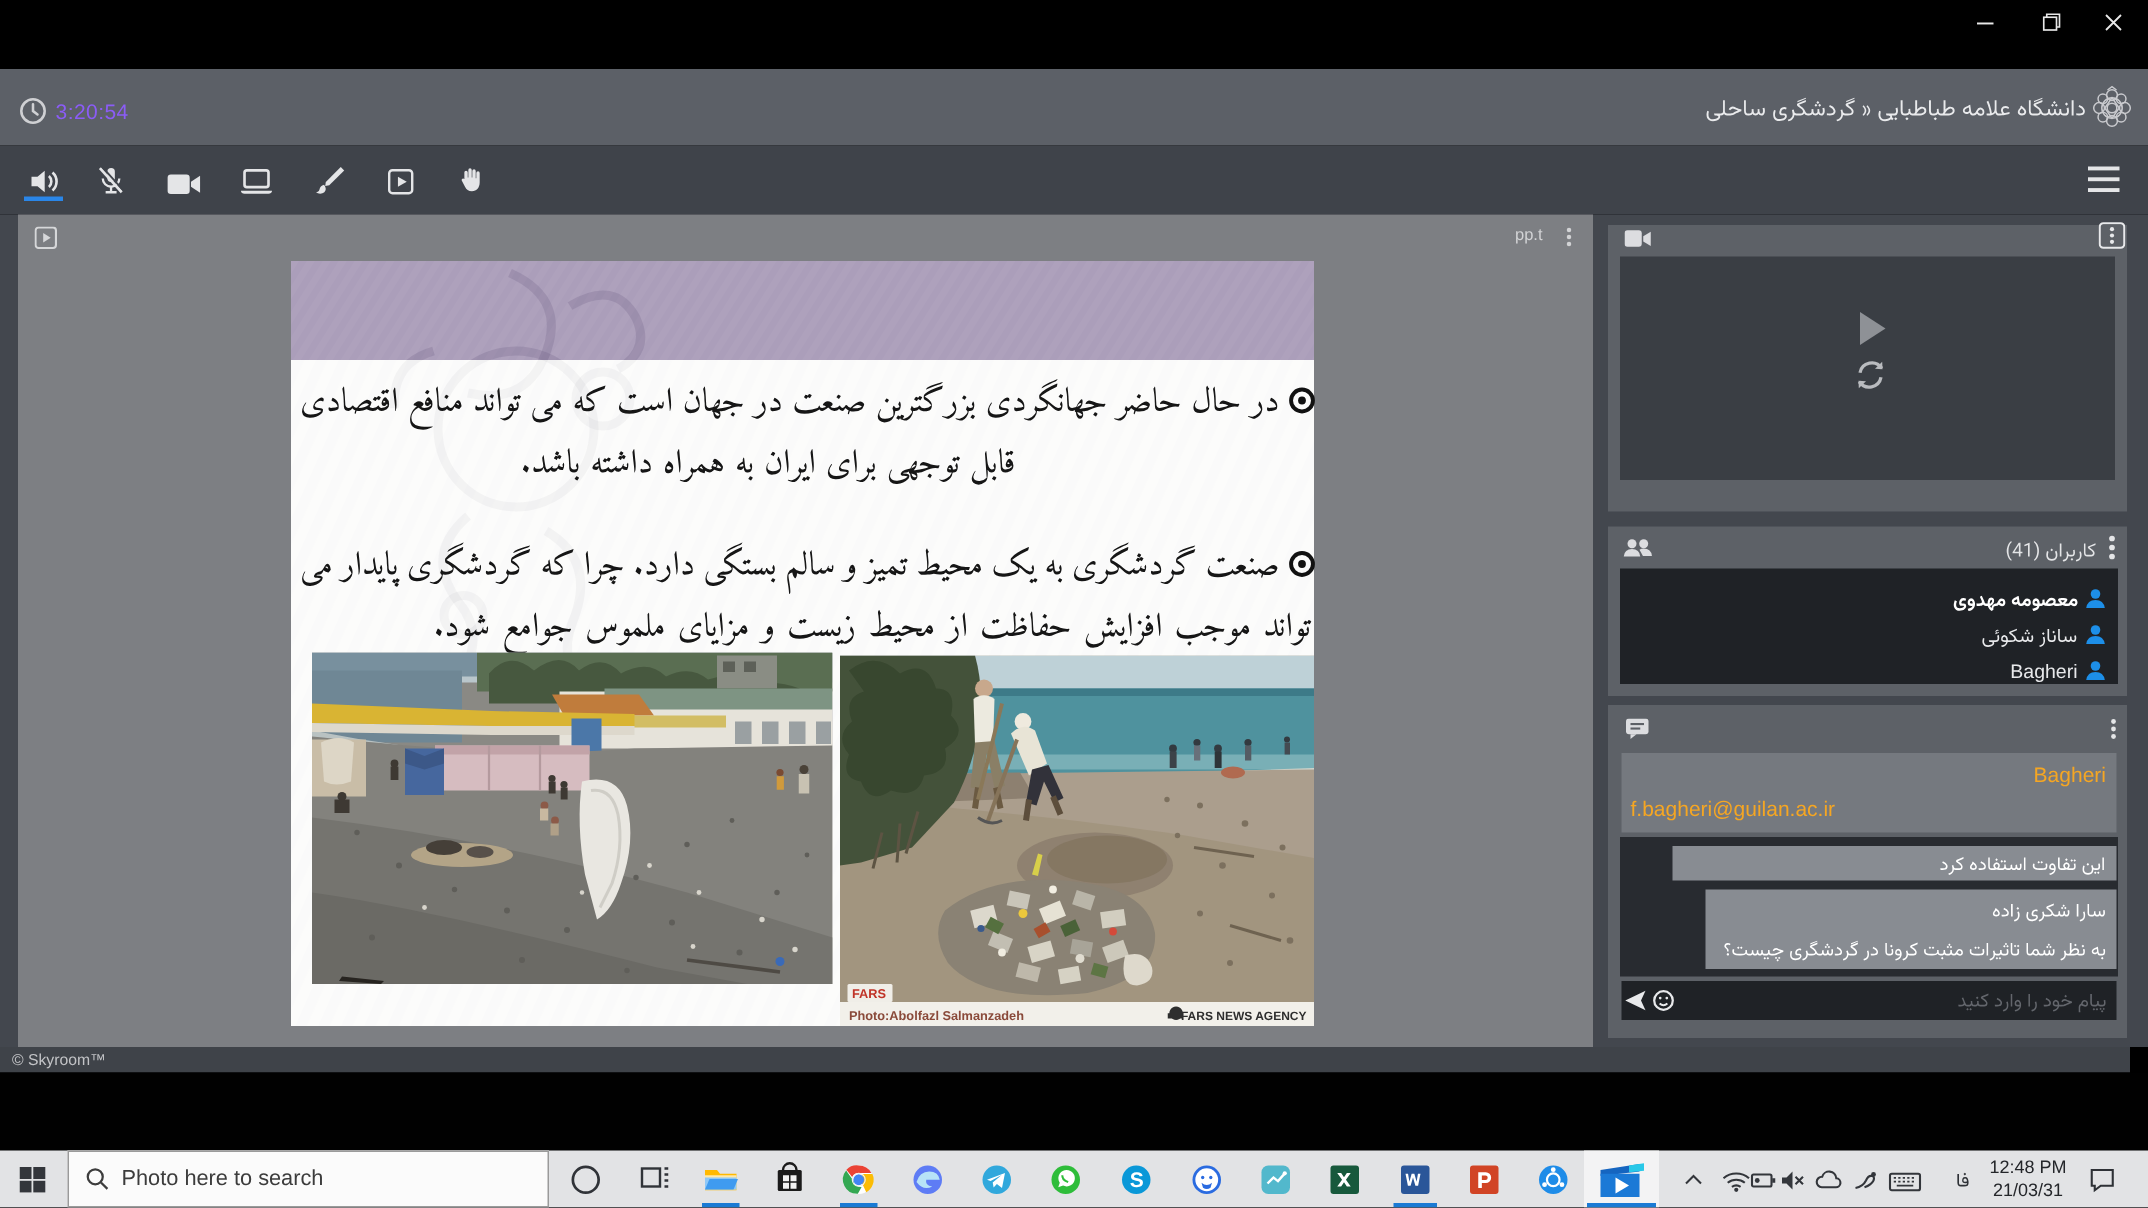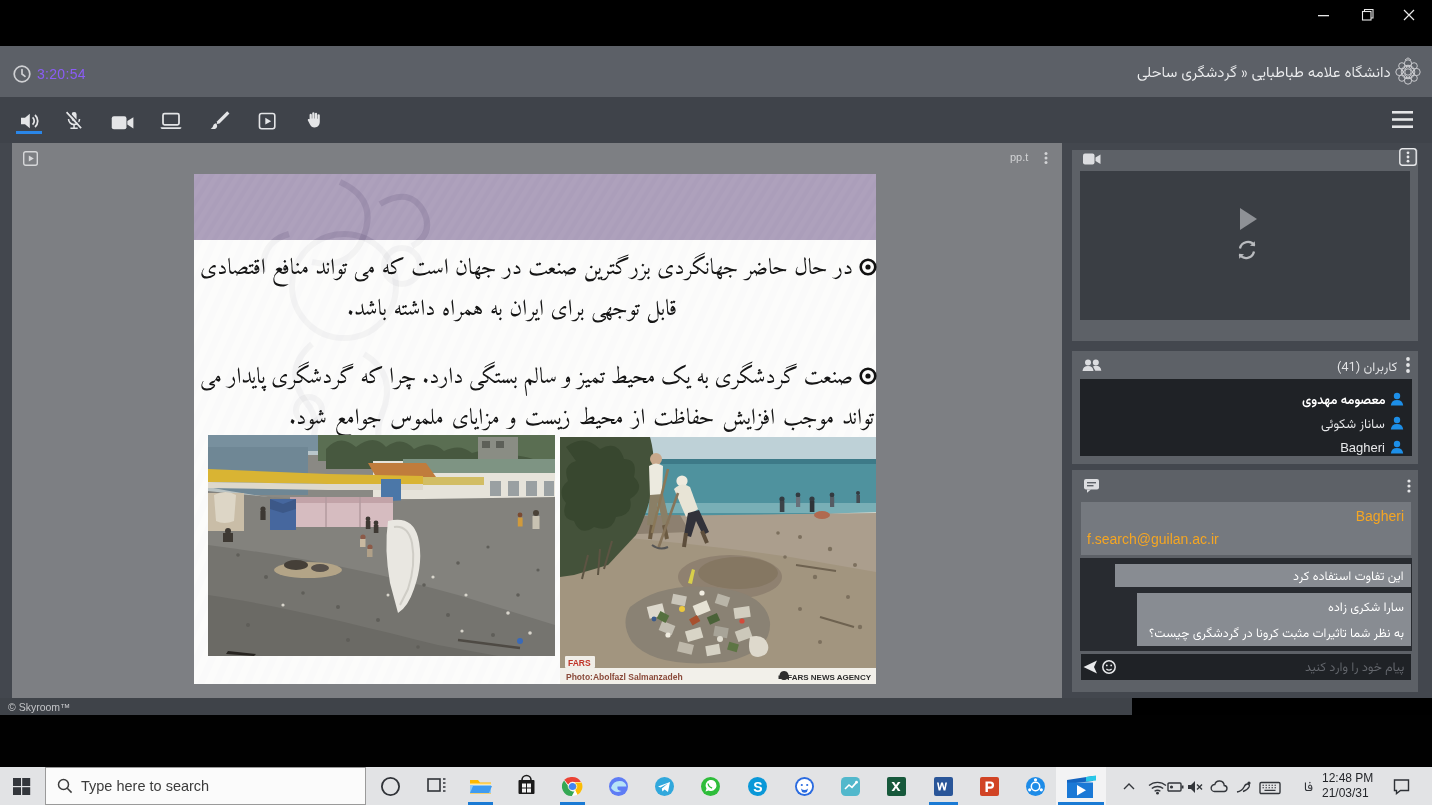--- a/index.html
+++ b/index.html
@@ -379,21 +379,21 @@
 <rect x="3" y="3" width="9" height="1.4" fill="#5d6167"></rect>
       <rect x="3" y="6" width="6.5" height="1.4" fill="#5d6167"></rect>
 </svg>
     <svg class="abs" style="left:1404px;top:478px" width="10" height="16" fill="#e4e5e7">
 <circle cx="5" cy="3" r="1.6"></circle>
       <circle cx="5" cy="8" r="1.6"></circle>
       <circle cx="5" cy="13" r="1.6"></circle>
 </svg>
     <div class="abs" style="left:1081px;top:502px;width:330px;height:53px;background:#75797f"></div>
     <div class="abs" style="left:1200px;top:508px;width:204px;height:17px;font-size:14px;color:#f5a623;text-align:right">Bagheri</div>
-    <div class="abs" style="left:1087px;top:531px;font-size:14px;color:#f5a623">f.search@guilan.ac.ir</div>
+    <div class="abs" style="left:1087px;top:531px;font-size:14px;color:#f5a623">f.bagheri@guilan.ac.ir</div>
     <div class="abs" style="left:1080px;top:558px;width:332px;height:93px;background:#282b30"></div>
     <div class="abs" style="left:1115px;top:564px;width:296px;height:23px;background:#888c92"></div>
     <svg style="position:absolute;left:1293.4px;top:564px" width="114" height="26">
       <path transform="translate(0,16.0)" d="M2.0 -1.1Q1.7 -1.1 1.3 -1.1Q1.0 -1.2 0.6 -1.3V-0.2Q0.9 -0.1 1.3 -0.0Q1.7 -0.0 2.1 -0.0Q3.2 -0.0 4.0 -0.3Q4.7 -0.5 5.0 -1.0Q5.4 -1.6 5.4 -2.3Q5.4 -2.8 5.2 -3.3Q5.0 -3.7 4.6 -4.2Q4.2 -4.6 3.7 -5.0Q3.1 -5.5 2.3 -5.9L1.8 -4.9Q2.7 -4.4 3.3 -4.0Q3.8 -3.5 4.1 -3.1Q4.3 -2.7 4.3 -2.3Q4.3 -1.9 4.1 -1.6Q3.8 -1.4 3.3 -1.2Q2.8 -1.1 2.0 -1.1Z M10.8 0.0H10.9V-1.1H10.7Q10.3 -1.1 10.0 -1.3Q9.7 -1.5 9.5 -2.1L9.2 -3.3L8.2 -3.0Q8.4 -2.4 8.5 -1.8Q8.6 -1.3 8.6 -0.7Q8.6 0.0 8.4 0.6Q8.1 1.2 7.5 1.7Q6.9 2.1 5.9 2.3L6.3 3.3Q7.4 3.1 8.1 2.5Q8.8 1.9 9.2 1.2Q9.5 0.4 9.6 -0.4Q9.8 -0.2 10.1 -0.1Q10.3 0.0 10.8 0.0Z M12.2 -5.9 16.0 -7.5V-8.6L11.6 -6.8Q11.3 -6.7 11.2 -6.4Q11.0 -6.2 11.0 -6.0Q11.0 -5.7 11.1 -5.5Q11.2 -5.3 11.4 -5.2Q11.8 -4.9 12.2 -4.6Q12.6 -4.3 13.0 -4.0Q13.4 -3.7 13.7 -3.4Q14.0 -3.1 14.2 -2.8Q14.4 -2.5 14.4 -2.2Q14.4 -1.7 14.2 -1.5Q13.9 -1.3 13.4 -1.2Q13.0 -1.1 12.2 -1.1H10.7V0.0H12.2Q13.3 0.0 14.0 -0.2Q14.8 -0.4 15.1 -0.9Q15.4 -1.4 15.4 -2.1Q15.4 -2.6 15.2 -3.0Q15.0 -3.5 14.7 -3.9Q14.3 -4.3 13.9 -4.6Q13.5 -5.0 13.0 -5.3Q12.6 -5.6 12.2 -5.9Z M23.9 -2.1Q23.9 -1.6 23.6 -1.4Q23.3 -1.1 22.6 -1.1Q22.0 -1.1 21.7 -1.4Q21.4 -1.6 21.4 -2.0Q21.4 -2.3 21.5 -2.6Q21.6 -2.9 21.9 -3.2Q22.2 -3.5 22.6 -3.8Q22.9 -3.6 23.2 -3.3Q23.5 -3.0 23.7 -2.7Q23.9 -2.4 23.9 -2.1ZM21.8 -4.5Q21.1 -3.8 20.7 -3.2Q20.3 -2.6 20.3 -1.9Q20.3 -1.1 20.9 -0.5Q21.6 -0.0 22.6 -0.0Q23.3 -0.0 23.8 -0.3Q24.4 -0.5 24.6 -1.0Q24.9 -1.4 24.9 -2.1Q24.9 -2.5 24.7 -2.9Q24.5 -3.3 24.2 -3.8Q23.8 -4.2 23.3 -4.6Q22.8 -5.1 22.2 -5.6L21.6 -4.7Z M27.5 -1.1Q27.2 -1.1 26.9 -1.1Q26.5 -1.2 26.1 -1.3V-0.2Q26.5 -0.1 26.8 -0.0Q27.2 -0.0 27.6 -0.0Q28.8 -0.0 29.5 -0.3Q30.2 -0.5 30.6 -1.0Q30.9 -1.6 30.9 -2.3Q30.9 -2.8 30.7 -3.3Q30.5 -3.7 30.2 -4.2Q29.8 -4.6 29.2 -5.0Q28.6 -5.5 27.8 -5.9L27.3 -4.9Q28.2 -4.4 28.8 -4.0Q29.4 -3.5 29.6 -3.1Q29.9 -2.7 29.9 -2.3Q29.9 -1.9 29.6 -1.6Q29.4 -1.4 28.8 -1.2Q28.3 -1.1 27.5 -1.1Z M32.5 -8.4V-2.6Q32.5 -1.2 33.0 -0.6Q33.6 0.0 34.8 0.0H34.9V-1.1H34.8Q34.1 -1.1 33.8 -1.4Q33.5 -1.7 33.5 -2.6V-8.4Z M38.0 -7.8 37.2 -6.9 38.0 -6.0 38.9 -6.9ZM38.1 -4.0Q38.3 -4.0 38.6 -3.8Q38.8 -3.7 39.0 -3.4Q39.2 -3.1 39.2 -2.9Q39.2 -2.6 39.1 -2.3Q38.9 -2.0 38.7 -1.7Q38.4 -1.5 38.1 -1.4Q37.8 -1.5 37.6 -1.8Q37.3 -2.0 37.2 -2.3Q37.0 -2.6 37.0 -2.9Q37.0 -3.1 37.2 -3.4Q37.3 -3.7 37.6 -3.8Q37.8 -4.0 38.1 -4.0ZM40.2 -2.9Q40.2 -3.3 40.1 -3.6Q39.9 -4.0 39.6 -4.4Q39.3 -4.7 38.9 -4.9Q38.5 -5.1 38.1 -5.1Q37.7 -5.1 37.3 -4.9Q36.9 -4.7 36.6 -4.4Q36.3 -4.0 36.1 -3.6Q35.9 -3.3 35.9 -2.9Q35.9 -2.6 36.0 -2.3Q36.1 -2.0 36.3 -1.7Q36.5 -1.4 36.7 -1.1Q36.5 -1.1 36.3 -1.1Q36.0 -1.1 35.9 -1.1Q35.7 -1.1 35.5 -1.1H34.7V0.0H35.5Q35.8 0.0 36.2 -0.0Q36.6 -0.1 37.1 -0.2Q37.6 -0.3 38.1 -0.4Q38.5 -0.3 39.0 -0.2Q39.5 -0.1 39.9 -0.0Q40.3 0.0 40.6 0.0H41.1V-1.1H40.5Q40.4 -1.1 40.2 -1.1Q40.1 -1.1 39.9 -1.1Q39.7 -1.1 39.4 -1.1Q39.7 -1.4 39.9 -1.7Q40.1 -2.0 40.1 -2.3Q40.2 -2.6 40.2 -2.9Z M40.9 -1.1V0.0H41.3V-1.1ZM43.6 -6.6 42.7 -5.8 43.6 -4.9 44.4 -5.8ZM41.5 -6.6 40.7 -5.8 41.5 -4.9 42.4 -5.8ZM43.1 -3.6Q43.2 -3.3 43.2 -3.1Q43.2 -2.8 43.2 -2.5Q43.2 -1.8 42.8 -1.5Q42.5 -1.1 41.7 -1.1H41.2V0.0H41.7Q42.3 0.0 42.9 -0.2Q43.4 -0.5 43.7 -0.9Q43.9 -0.6 44.1 -0.4Q44.4 -0.2 44.7 -0.1Q45.0 0.0 45.5 0.0H45.6V-1.1H45.5Q45.1 -1.1 44.8 -1.2Q44.6 -1.4 44.4 -1.6Q44.3 -1.9 44.2 -2.3L44.1 -3.7Z M49.6 0.0Q50.1 0.0 50.5 -0.2Q50.9 -0.4 51.3 -0.9Q51.5 -0.5 51.9 -0.2Q52.2 0.0 52.8 0.0Q53.5 -0.0 54.0 -0.4Q54.4 -0.7 54.6 -1.3Q54.7 -1.9 54.7 -2.5Q54.7 -3.0 54.7 -3.5Q54.6 -3.9 54.5 -4.3L53.5 -4.0Q53.5 -3.9 53.6 -3.6Q53.6 -3.3 53.7 -3.0Q53.7 -2.7 53.7 -2.4Q53.7 -2.0 53.6 -1.7Q53.5 -1.5 53.3 -1.3Q53.1 -1.1 52.8 -1.1Q52.3 -1.1 52.1 -1.5Q51.8 -1.8 51.8 -2.3L51.7 -3.6L50.7 -3.4Q50.7 -3.2 50.7 -3.0Q50.7 -2.8 50.7 -2.7Q50.7 -2.6 50.7 -2.5Q50.7 -1.8 50.5 -1.5Q50.3 -1.1 49.6 -1.1Q49.1 -1.1 48.8 -1.4Q48.5 -1.8 48.5 -2.3L48.4 -3.6L47.4 -3.4Q47.4 -3.2 47.4 -3.0Q47.4 -2.8 47.4 -2.7Q47.4 -2.6 47.4 -2.5Q47.4 -1.9 47.3 -1.7Q47.1 -1.4 46.8 -1.2Q46.5 -1.1 45.9 -1.1H45.4V0.0H45.9Q46.8 0.0 47.2 -0.2Q47.6 -0.5 47.9 -0.9Q48.2 -0.5 48.5 -0.2Q48.9 0.0 49.6 0.0Z M57.3 -8.4H56.3V-0.0H57.3Z M68.2 0.0Q69.0 0.0 69.7 -0.1Q70.4 -0.2 70.9 -0.4Q71.4 -0.7 71.6 -1.2Q71.9 -1.7 71.9 -2.5Q71.9 -2.9 71.9 -3.4Q71.8 -3.9 71.7 -4.4L70.6 -4.1Q70.7 -3.7 70.8 -3.2Q70.9 -2.7 70.9 -2.4Q70.9 -1.9 70.6 -1.6Q70.4 -1.4 70.0 -1.3Q69.6 -1.2 69.1 -1.1Q68.7 -1.1 68.2 -1.1H66.8Q65.9 -1.1 65.3 -1.2Q64.6 -1.3 64.2 -1.5Q63.7 -1.6 63.5 -2.0Q63.3 -2.3 63.3 -2.9Q63.3 -3.1 63.3 -3.4Q63.4 -3.8 63.5 -4.0L62.5 -4.4Q62.4 -4.0 62.3 -3.6Q62.2 -3.2 62.2 -2.8Q62.2 -2.0 62.5 -1.5Q62.8 -0.9 63.4 -0.6Q63.9 -0.3 64.8 -0.1Q65.7 0.0 66.8 0.0ZM68.1 -6.0 67.3 -5.1 68.1 -4.3 69.0 -5.1ZM66.1 -6.0 65.3 -5.1 66.1 -4.3 67.0 -5.1Z M77.5 -1.0Q77.5 -1.7 77.3 -2.3Q77.2 -2.9 76.9 -3.4Q76.6 -3.9 76.2 -4.2Q75.8 -4.5 75.2 -4.5Q74.7 -4.5 74.3 -4.2Q73.9 -4.0 73.7 -3.6Q73.4 -3.2 73.3 -2.8Q73.1 -2.3 73.1 -1.9Q73.1 -0.9 73.7 -0.5Q74.3 0.0 75.4 0.0Q75.6 0.0 75.9 -0.0Q76.2 -0.1 76.4 -0.2Q76.3 0.5 75.9 1.0Q75.5 1.4 74.8 1.8Q74.2 2.1 73.2 2.3L73.6 3.3Q74.9 3.0 75.7 2.5Q76.6 1.9 77.0 1.0Q77.5 0.1 77.5 -1.0ZM75.4 -1.1Q74.8 -1.1 74.5 -1.3Q74.2 -1.5 74.2 -1.9Q74.2 -2.2 74.3 -2.5Q74.3 -2.9 74.6 -3.1Q74.8 -3.4 75.2 -3.4Q75.5 -3.4 75.7 -3.2Q75.9 -3.1 76.1 -2.8Q76.2 -2.5 76.3 -2.2Q76.4 -1.8 76.5 -1.2Q76.2 -1.2 75.9 -1.1Q75.7 -1.1 75.4 -1.1Z M79.0 -8.4V-2.6Q79.0 -1.2 79.6 -0.6Q80.2 0.0 81.3 0.0H81.5V-1.1H81.3Q80.7 -1.1 80.4 -1.4Q80.1 -1.7 80.1 -2.6V-8.4Z M84.6 -7.8 83.7 -6.9 84.6 -6.0 85.5 -6.9ZM84.6 -4.0Q84.9 -4.0 85.2 -3.8Q85.4 -3.7 85.6 -3.4Q85.8 -3.1 85.8 -2.9Q85.8 -2.6 85.6 -2.3Q85.5 -2.0 85.2 -1.7Q85.0 -1.5 84.7 -1.4Q84.4 -1.5 84.1 -1.8Q83.9 -2.0 83.7 -2.3Q83.6 -2.6 83.6 -2.9Q83.6 -3.1 83.7 -3.4Q83.9 -3.7 84.2 -3.8Q84.4 -4.0 84.6 -4.0ZM86.8 -2.9Q86.8 -3.3 86.6 -3.6Q86.5 -4.0 86.2 -4.4Q85.9 -4.7 85.5 -4.9Q85.1 -5.1 84.6 -5.1Q84.2 -5.1 83.9 -4.9Q83.5 -4.7 83.2 -4.4Q82.9 -4.0 82.7 -3.6Q82.5 -3.3 82.5 -2.9Q82.5 -2.6 82.6 -2.3Q82.7 -2.0 82.9 -1.7Q83.1 -1.4 83.3 -1.1Q83.0 -1.1 82.8 -1.1Q82.6 -1.1 82.4 -1.1Q82.3 -1.1 82.1 -1.1H81.2V0.0H82.1Q82.3 0.0 82.8 -0.0Q83.2 -0.1 83.7 -0.2Q84.2 -0.3 84.6 -0.4Q85.1 -0.3 85.6 -0.2Q86.1 -0.1 86.5 -0.0Q86.9 0.0 87.1 0.0H87.7V-1.1H87.1Q87.0 -1.1 86.8 -1.1Q86.6 -1.1 86.4 -1.1Q86.2 -1.1 86.0 -1.1Q86.3 -1.4 86.4 -1.7Q86.6 -2.0 86.7 -2.3Q86.8 -2.6 86.8 -2.9Z M87.5 -1.1V0.0H87.9V-1.1ZM90.1 -7.2 89.3 -6.3 90.1 -5.5 91.0 -6.3ZM88.1 -7.2 87.3 -6.3 88.1 -5.5 89.0 -6.3ZM88.7 0.0Q89.5 0.0 89.9 -0.3Q90.4 -0.7 90.6 -1.2Q90.8 -1.8 90.8 -2.5Q90.8 -3.0 90.7 -3.4Q90.7 -3.9 90.6 -4.4L89.5 -4.1Q89.6 -3.7 89.7 -3.2Q89.8 -2.8 89.8 -2.4Q89.8 -1.8 89.5 -1.5Q89.3 -1.1 88.7 -1.1H87.7V0.0Z M98.9 -4.7 98.0 -3.8 98.9 -2.9 99.8 -3.8ZM99.0 2.0Q98.0 2.0 97.4 1.7Q96.9 1.4 96.7 0.9Q96.4 0.3 96.4 -0.3Q96.4 -0.9 96.5 -1.5Q96.7 -2.1 96.8 -2.6L95.9 -3.0Q95.6 -2.4 95.5 -1.7Q95.4 -1.0 95.4 -0.4Q95.4 0.6 95.7 1.4Q96.1 2.2 96.9 2.7Q97.7 3.1 99.0 3.1Q100.2 3.1 101.0 2.7Q101.8 2.3 102.2 1.5Q102.6 0.7 102.6 -0.3Q102.8 -0.2 103.0 -0.1Q103.3 0.0 103.7 0.0H103.9V-1.1H103.7Q103.2 -1.1 102.9 -1.3Q102.6 -1.5 102.5 -1.9L102.0 -3.3L101.0 -2.9Q101.2 -2.5 101.4 -1.8Q101.6 -1.0 101.6 -0.3Q101.6 0.3 101.3 0.8Q101.1 1.4 100.6 1.7Q100.0 2.0 99.0 2.0Z M103.6 -1.1V0.0H104.1V-1.1ZM105.9 1.0 105.0 1.8 105.9 2.7 106.7 1.8ZM103.8 1.0 103.0 1.8 103.8 2.7 104.7 1.8ZM105.0 0.0Q105.8 0.0 106.2 -0.3Q106.7 -0.7 106.9 -1.2Q107.1 -1.8 107.1 -2.5Q107.1 -3.0 107.0 -3.4Q107.0 -3.9 106.8 -4.4L105.8 -4.1Q105.9 -3.7 105.9 -3.2Q106.0 -2.8 106.0 -2.4Q106.0 -1.8 105.8 -1.5Q105.6 -1.1 105.0 -1.1H104.0V0.0Z M109.6 -8.4H108.6V-0.0H109.6Z" fill="#ffffff"></path>
     </svg>
     <div class="abs" style="left:1137px;top:593px;width:274px;height:53px;background:#888c92"></div>
     <svg style="position:absolute;left:1328.1px;top:595px" width="79" height="26">
       <path transform="translate(0,16.0)" d="M4.2 -2.1Q4.2 -1.6 3.9 -1.4Q3.6 -1.1 2.9 -1.1Q2.2 -1.1 1.9 -1.4Q1.6 -1.6 1.6 -2.0Q1.6 -2.3 1.8 -2.6Q1.9 -2.9 2.2 -3.2Q2.5 -3.5 2.8 -3.8Q3.2 -3.6 3.5 -3.3Q3.8 -3.0 4.0 -2.7Q4.2 -2.4 4.2 -2.1ZM2.1 -4.5Q1.4 -3.8 1.0 -3.2Q0.6 -2.6 0.6 -1.9Q0.6 -1.1 1.2 -0.5Q1.8 -0.0 2.9 -0.0Q3.6 -0.0 4.1 -0.3Q4.6 -0.5 4.9 -1.0Q5.2 -1.4 5.2 -2.1Q5.2 -2.5 5.0 -2.9Q4.8 -3.3 4.5 -3.8Q4.1 -4.2 3.6 -4.6Q3.1 -5.1 2.5 -5.6L1.8 -4.7Z M7.8 -1.1Q7.5 -1.1 7.2 -1.1Q6.8 -1.2 6.4 -1.3V-0.2Q6.8 -0.1 7.1 -0.0Q7.5 -0.0 7.9 -0.0Q9.1 -0.0 9.8 -0.3Q10.5 -0.5 10.9 -1.0Q11.2 -1.6 11.2 -2.3Q11.2 -2.8 11.0 -3.3Q10.8 -3.7 10.4 -4.2Q10.1 -4.6 9.5 -5.0Q8.9 -5.5 8.1 -5.9L7.6 -4.9Q8.5 -4.4 9.1 -4.0Q9.6 -3.5 9.9 -3.1Q10.2 -2.7 10.2 -2.3Q10.2 -1.9 9.9 -1.6Q9.6 -1.4 9.1 -1.2Q8.6 -1.1 7.8 -1.1Z M13.8 -8.4H12.7V-0.0H13.8Z M17.2 -6.3 16.3 -5.4 17.2 -4.5 18.1 -5.4ZM15.0 3.3Q16.2 3.1 16.9 2.5Q17.7 1.8 18.0 1.0Q18.4 0.1 18.4 -0.9Q18.4 -1.5 18.3 -2.1Q18.1 -2.7 17.9 -3.3L16.9 -3.0Q17.1 -2.4 17.2 -1.8Q17.3 -1.3 17.3 -0.7Q17.3 0.0 17.1 0.6Q16.8 1.2 16.2 1.7Q15.6 2.1 14.6 2.3Z M26.5 3.1Q27.5 3.1 28.3 2.9Q29.0 2.6 29.5 2.3Q30.0 1.9 30.3 1.4Q30.6 1.0 30.6 0.5Q30.6 -0.0 30.4 -0.4Q30.3 -0.7 30.0 -1.0Q29.7 -1.2 29.1 -1.2H28.1Q27.7 -1.2 27.6 -1.3Q27.5 -1.4 27.5 -1.7Q27.5 -2.2 27.7 -2.7Q27.9 -3.1 28.2 -3.3Q28.6 -3.6 29.1 -3.6Q29.4 -3.6 29.7 -3.5Q29.9 -3.5 30.2 -3.3L30.5 -4.3Q30.2 -4.5 29.8 -4.6Q29.4 -4.7 29.1 -4.7Q28.5 -4.7 28.0 -4.4Q27.5 -4.2 27.1 -3.8Q26.8 -3.4 26.6 -2.8Q26.4 -2.3 26.4 -1.7Q26.4 -1.3 26.5 -1.0Q26.6 -0.7 26.8 -0.5Q27.0 -0.3 27.3 -0.2Q27.6 -0.1 28.0 -0.1H29.0Q29.3 -0.1 29.5 0.1Q29.6 0.3 29.6 0.5Q29.6 0.8 29.3 1.0Q29.1 1.3 28.7 1.5Q28.3 1.7 27.7 1.9Q27.2 2.0 26.5 2.0Q25.6 2.0 25.0 1.7Q24.5 1.3 24.2 0.8Q24.0 0.3 24.0 -0.4Q24.0 -1.0 24.1 -1.6Q24.2 -2.1 24.4 -2.7L23.4 -3.1Q23.2 -2.5 23.1 -1.8Q22.9 -1.1 22.9 -0.4Q22.9 0.5 23.3 1.3Q23.6 2.1 24.4 2.6Q25.2 3.1 26.5 3.1Z M35.9 0.0H36.1V-1.1H35.9Q35.4 -1.1 35.1 -1.3Q34.8 -1.5 34.7 -2.1L34.4 -3.3L33.4 -3.0Q33.6 -2.4 33.7 -1.8Q33.8 -1.3 33.8 -0.7Q33.8 0.0 33.5 0.6Q33.3 1.2 32.7 1.7Q32.1 2.1 31.1 2.3L31.4 3.3Q32.6 3.1 33.3 2.5Q34.0 1.9 34.4 1.2Q34.7 0.4 34.8 -0.4Q35.0 -0.2 35.2 -0.1Q35.5 0.0 35.9 0.0Z M37.3 -5.9 41.2 -7.5V-8.6L36.8 -6.8Q36.5 -6.7 36.3 -6.4Q36.2 -6.2 36.2 -6.0Q36.2 -5.7 36.3 -5.5Q36.4 -5.3 36.6 -5.2Q37.0 -4.9 37.4 -4.6Q37.8 -4.3 38.2 -4.0Q38.6 -3.7 38.9 -3.4Q39.2 -3.1 39.4 -2.8Q39.6 -2.5 39.6 -2.2Q39.6 -1.7 39.3 -1.5Q39.1 -1.3 38.6 -1.2Q38.1 -1.1 37.3 -1.1H35.9V0.0H37.4Q38.3 0.0 38.8 -0.1Q39.4 -0.3 39.7 -0.5Q40.1 -0.7 40.3 -1.1Q40.7 -0.5 41.2 -0.3Q41.6 0.0 42.3 0.0H42.5V-1.1H42.3Q41.9 -1.1 41.6 -1.3Q41.3 -1.4 41.1 -1.8Q40.8 -2.1 40.6 -2.6Q40.4 -3.1 40.2 -3.4Q39.9 -3.8 39.6 -4.1Q39.3 -4.5 38.9 -4.8Q38.5 -5.1 38.1 -5.3Q37.7 -5.6 37.3 -5.9Z M47.8 -8.0 47.0 -7.2 47.8 -6.4 48.6 -7.2ZM48.9 -6.5 48.0 -5.7 48.9 -4.8 49.7 -5.7ZM46.8 -6.5 45.9 -5.7 46.8 -4.8 47.6 -5.7ZM46.5 0.0Q47.0 0.0 47.4 -0.2Q47.8 -0.4 48.2 -0.9Q48.4 -0.5 48.8 -0.2Q49.1 0.0 49.7 0.0Q50.4 -0.0 50.8 -0.4Q51.3 -0.7 51.4 -1.3Q51.6 -1.9 51.6 -2.5Q51.6 -3.0 51.6 -3.5Q51.5 -3.9 51.4 -4.3L50.3 -4.0Q50.4 -3.9 50.4 -3.6Q50.5 -3.3 50.5 -3.0Q50.6 -2.7 50.6 -2.4Q50.6 -2.0 50.5 -1.7Q50.4 -1.5 50.2 -1.3Q50.0 -1.1 49.7 -1.1Q49.2 -1.1 48.9 -1.5Q48.7 -1.8 48.7 -2.3L48.6 -3.6L47.6 -3.4Q47.6 -3.2 47.6 -3.0Q47.6 -2.8 47.6 -2.7Q47.6 -2.6 47.6 -2.5Q47.6 -1.8 47.4 -1.5Q47.2 -1.1 46.5 -1.1Q46.0 -1.1 45.7 -1.4Q45.4 -1.8 45.4 -2.3L45.3 -3.6L44.3 -3.4Q44.3 -3.2 44.3 -3.0Q44.3 -2.8 44.3 -2.7Q44.3 -2.6 44.3 -2.5Q44.3 -1.9 44.2 -1.7Q44.0 -1.4 43.7 -1.2Q43.3 -1.1 42.8 -1.1H42.2V0.0H42.8Q43.6 0.0 44.1 -0.2Q44.5 -0.5 44.8 -0.9Q45.0 -0.5 45.4 -0.2Q45.8 0.0 46.5 0.0Z M57.6 -8.4H56.5V-0.0H57.6Z M58.8 3.3Q59.9 3.1 60.7 2.5Q61.4 1.8 61.8 1.0Q62.1 0.1 62.1 -0.9Q62.1 -1.5 62.0 -2.1Q61.9 -2.7 61.7 -3.3L60.7 -3.0Q60.9 -2.4 61.0 -1.8Q61.1 -1.3 61.1 -0.7Q61.1 0.0 60.9 0.6Q60.6 1.2 60.0 1.7Q59.4 2.1 58.4 2.3Z M63.7 -8.4V-2.6Q63.7 -1.2 64.3 -0.6Q64.8 0.0 66.0 0.0H66.2V-1.1H66.0Q65.4 -1.1 65.0 -1.4Q64.7 -1.7 64.7 -2.6V-8.4Z M70.2 0.0Q70.7 0.0 71.1 -0.2Q71.5 -0.4 71.8 -0.9Q72.1 -0.5 72.4 -0.2Q72.8 0.0 73.4 0.0Q74.1 -0.0 74.5 -0.4Q74.9 -0.7 75.1 -1.3Q75.3 -1.9 75.3 -2.5Q75.3 -3.0 75.2 -3.5Q75.2 -3.9 75.0 -4.3L74.0 -4.0Q74.0 -3.9 74.1 -3.6Q74.2 -3.3 74.2 -3.0Q74.2 -2.7 74.2 -2.4Q74.2 -2.0 74.2 -1.7Q74.1 -1.5 73.9 -1.3Q73.7 -1.1 73.4 -1.1Q72.8 -1.1 72.6 -1.5Q72.4 -1.8 72.3 -2.3L72.2 -3.6L71.2 -3.4Q71.3 -3.2 71.3 -3.0Q71.3 -2.8 71.3 -2.7Q71.3 -2.6 71.3 -2.5Q71.3 -1.8 71.1 -1.5Q70.8 -1.1 70.2 -1.1Q69.6 -1.1 69.4 -1.4Q69.1 -1.8 69.0 -2.3L68.9 -3.6L67.9 -3.4Q68.0 -3.2 68.0 -3.0Q68.0 -2.8 68.0 -2.7Q68.0 -2.6 68.0 -2.5Q68.0 -1.9 67.8 -1.7Q67.7 -1.4 67.3 -1.2Q67.0 -1.1 66.5 -1.1H65.9V0.0H66.5Q67.3 0.0 67.7 -0.2Q68.2 -0.5 68.5 -0.9Q68.7 -0.5 69.1 -0.2Q69.5 0.0 70.2 0.0Z" fill="#ffffff"></path>
     </svg>
     <svg style="position:absolute;left:1149.0px;top:621px" width="259" height="26">
@@ -403,37 +403,37 @@
     <svg style="position:absolute;left:1304.7px;top:655px" width="103" height="26">
       <path transform="translate(0,16.0)" d="M4.1 -2.2Q4.1 -1.9 3.9 -1.6Q3.6 -1.4 3.2 -1.2Q2.7 -1.1 1.9 -1.1Q1.6 -1.1 1.3 -1.1Q1.0 -1.2 0.6 -1.3V-0.2Q0.9 -0.1 1.3 -0.0Q1.6 -0.0 2.0 -0.0Q2.7 -0.0 3.2 -0.1Q3.7 -0.2 4.1 -0.5Q4.5 -0.7 4.8 -1.0Q5.0 -0.7 5.2 -0.5Q5.4 -0.2 5.7 -0.1Q6.0 0.0 6.5 0.0H6.8V-1.1H6.5Q6.2 -1.1 6.0 -1.2Q5.8 -1.4 5.6 -1.7Q5.4 -2.1 5.1 -2.7L3.8 -6.0L2.8 -5.6L3.9 -3.1Q4.0 -2.9 4.0 -2.6Q4.1 -2.4 4.1 -2.2Z M6.5 -1.1V0.0H7.0V-1.1ZM8.7 1.0 7.9 1.8 8.7 2.7 9.6 1.8ZM6.7 1.0 5.8 1.8 6.7 2.7 7.5 1.8ZM8.8 -3.6Q8.8 -3.3 8.9 -3.1Q8.9 -2.8 8.9 -2.5Q8.9 -1.8 8.5 -1.5Q8.2 -1.1 7.4 -1.1H6.8V0.0H7.4Q8.0 0.0 8.6 -0.2Q9.1 -0.5 9.4 -0.9Q9.6 -0.6 9.8 -0.4Q10.1 -0.2 10.4 -0.1Q10.7 0.0 11.2 0.0H11.3V-1.1H11.2Q10.8 -1.1 10.5 -1.2Q10.3 -1.4 10.1 -1.6Q10.0 -1.9 9.9 -2.3L9.8 -3.7Z M13.0 -3.6Q13.1 -3.3 13.1 -3.1Q13.1 -2.8 13.1 -2.5Q13.1 -1.8 12.8 -1.5Q12.4 -1.1 11.6 -1.1H11.1V0.0H11.6Q12.2 0.0 12.8 -0.2Q13.3 -0.5 13.6 -0.9Q13.8 -0.6 14.0 -0.4Q14.3 -0.2 14.6 -0.1Q14.9 0.0 15.4 0.0H15.5V-1.1H15.4Q15.0 -1.1 14.7 -1.2Q14.5 -1.4 14.3 -1.6Q14.2 -1.9 14.1 -2.3L14.1 -3.7ZM13.1 -6.6 12.3 -5.8 13.1 -4.9 14.0 -5.8Z M16.7 -5.9 20.6 -7.5V-8.6L16.2 -6.8Q15.9 -6.7 15.8 -6.4Q15.6 -6.2 15.6 -6.0Q15.6 -5.7 15.7 -5.5Q15.8 -5.3 16.0 -5.2Q16.4 -4.9 16.8 -4.6Q17.2 -4.3 17.6 -4.0Q18.0 -3.7 18.3 -3.4Q18.6 -3.1 18.8 -2.8Q19.0 -2.5 19.0 -2.2Q19.0 -1.7 18.7 -1.5Q18.5 -1.3 18.0 -1.2Q17.5 -1.1 16.8 -1.1H15.3V0.0H16.8Q17.9 0.0 18.6 -0.2Q19.3 -0.4 19.7 -0.9Q20.0 -1.4 20.0 -2.1Q20.0 -2.6 19.8 -3.0Q19.6 -3.5 19.3 -3.9Q18.9 -4.3 18.5 -4.6Q18.1 -5.0 17.6 -5.3Q17.2 -5.6 16.7 -5.9Z M26.3 -1.1Q26.0 -1.1 25.6 -1.1Q25.3 -1.2 24.9 -1.3V-0.2Q25.2 -0.1 25.6 -0.0Q26.0 -0.0 26.4 -0.0Q27.5 -0.0 28.3 -0.3Q29.0 -0.5 29.3 -1.0Q29.7 -1.6 29.7 -2.3Q29.7 -2.8 29.5 -3.3Q29.3 -3.7 28.9 -4.2Q28.5 -4.6 28.0 -5.0Q27.4 -5.5 26.6 -5.9L26.1 -4.9Q27.0 -4.4 27.6 -4.0Q28.1 -3.5 28.4 -3.1Q28.6 -2.7 28.6 -2.3Q28.6 -1.9 28.4 -1.6Q28.1 -1.4 27.6 -1.2Q27.1 -1.1 26.3 -1.1Z M30.6 3.3Q31.7 3.1 32.5 2.5Q33.2 1.8 33.6 1.0Q33.9 0.1 33.9 -0.9Q33.9 -1.5 33.8 -2.1Q33.7 -2.7 33.5 -3.3L32.5 -3.0Q32.7 -2.4 32.8 -1.8Q32.9 -1.3 32.9 -0.7Q32.9 0.0 32.7 0.6Q32.4 1.2 31.8 1.7Q31.2 2.1 30.2 2.3Z M36.5 -8.4H35.5V-0.0H36.5Z M42.4 -1.0Q42.4 -1.7 42.3 -2.3Q42.1 -2.9 41.8 -3.4Q41.6 -3.9 41.1 -4.2Q40.7 -4.5 40.1 -4.5Q39.6 -4.5 39.3 -4.2Q38.9 -4.0 38.6 -3.6Q38.3 -3.2 38.2 -2.8Q38.1 -2.3 38.1 -1.9Q38.1 -0.9 38.6 -0.5Q39.2 0.0 40.3 0.0Q40.5 0.0 40.8 -0.0Q41.1 -0.1 41.4 -0.2Q41.3 0.5 40.9 1.0Q40.4 1.4 39.8 1.8Q39.1 2.1 38.1 2.3L38.5 3.3Q39.8 3.0 40.7 2.5Q41.5 1.9 42.0 1.0Q42.4 0.1 42.4 -1.0ZM40.3 -1.1Q39.7 -1.1 39.4 -1.3Q39.1 -1.5 39.1 -1.9Q39.1 -2.2 39.2 -2.5Q39.3 -2.9 39.5 -3.1Q39.7 -3.4 40.1 -3.4Q40.4 -3.4 40.6 -3.2Q40.9 -3.1 41.0 -2.8Q41.2 -2.5 41.3 -2.2Q41.4 -1.8 41.4 -1.2Q41.1 -1.2 40.9 -1.1Q40.6 -1.1 40.3 -1.1Z M48.3 -8.4H47.3V-0.0H48.3Z M49.6 3.3Q50.7 3.1 51.5 2.5Q52.2 1.8 52.6 1.0Q52.9 0.1 52.9 -0.9Q52.9 -1.5 52.8 -2.1Q52.7 -2.7 52.5 -3.3L51.5 -3.0Q51.7 -2.4 51.8 -1.8Q51.9 -1.3 51.9 -0.7Q51.9 0.0 51.6 0.6Q51.4 1.2 50.8 1.7Q50.2 2.1 49.2 2.3Z M58.9 -1.1Q58.6 -1.1 58.2 -1.1Q57.9 -1.2 57.5 -1.3V-0.2Q57.8 -0.1 58.2 -0.0Q58.6 -0.0 59.0 -0.0Q60.1 -0.0 60.9 -0.3Q61.6 -0.5 61.9 -1.0Q62.3 -1.6 62.3 -2.3Q62.3 -2.8 62.1 -3.3Q61.9 -3.7 61.5 -4.2Q61.1 -4.6 60.6 -5.0Q60.0 -5.5 59.2 -5.9L58.7 -4.9Q59.6 -4.4 60.2 -4.0Q60.7 -3.5 61.0 -3.1Q61.2 -2.7 61.2 -2.3Q61.2 -1.9 61.0 -1.6Q60.7 -1.4 60.2 -1.2Q59.7 -1.1 58.9 -1.1Z M65.5 -4.5Q65.1 -4.5 64.7 -4.2Q64.3 -4.0 64.0 -3.6Q63.8 -3.2 63.6 -2.8Q63.5 -2.3 63.5 -1.9Q63.5 -0.9 64.1 -0.5Q64.6 0.0 65.8 0.0H66.8Q66.6 0.6 66.2 1.0Q65.8 1.5 65.1 1.8Q64.5 2.1 63.6 2.3L63.9 3.3Q65.2 3.0 66.0 2.5Q66.8 2.0 67.2 1.4Q67.6 0.7 67.7 0.0H68.6V-1.1H67.8Q67.8 -1.9 67.6 -2.6Q67.5 -3.2 67.2 -3.6Q66.8 -4.0 66.4 -4.2Q66.0 -4.5 65.5 -4.5ZM65.7 -1.1Q65.1 -1.1 64.8 -1.3Q64.5 -1.5 64.5 -1.9Q64.5 -2.2 64.6 -2.5Q64.7 -2.9 64.9 -3.1Q65.1 -3.4 65.5 -3.4Q65.8 -3.4 66.0 -3.2Q66.3 -3.1 66.4 -2.8Q66.6 -2.6 66.7 -2.1Q66.8 -1.7 66.8 -1.1Z M72.1 -7.8 71.2 -6.9 72.1 -6.0 73.0 -6.9ZM68.3 -1.1V0.0H69.3Q70.2 0.0 70.9 -0.1Q71.6 -0.3 72.3 -0.6Q72.9 -0.9 73.7 -1.3Q74.4 -1.6 74.8 -1.9Q75.3 -2.1 75.7 -2.2Q76.0 -2.3 76.3 -2.3V-3.4Q75.8 -3.4 75.3 -3.6Q74.7 -3.7 74.2 -4.0Q73.6 -4.2 73.1 -4.4Q72.6 -4.7 72.2 -4.8Q71.8 -5.0 71.5 -5.0Q70.8 -5.0 70.2 -4.6Q69.7 -4.2 69.3 -3.5L69.2 -3.4L70.1 -2.9L70.3 -3.1Q70.6 -3.4 70.8 -3.6Q71.1 -3.9 71.5 -3.9Q71.6 -3.9 71.9 -3.8Q72.2 -3.6 72.7 -3.5Q73.1 -3.3 73.5 -3.1Q74.0 -2.9 74.4 -2.8Q73.7 -2.4 73.0 -2.1Q72.4 -1.8 71.8 -1.6Q71.3 -1.4 70.7 -1.2Q70.1 -1.1 69.4 -1.1Z M86.0 -1.8Q86.0 -1.4 85.8 -1.2Q85.6 -1.0 85.2 -1.0Q85.0 -1.0 84.8 -1.1Q84.5 -1.2 84.2 -1.3Q83.8 -1.4 83.4 -1.6Q83.5 -2.0 83.6 -2.3Q83.7 -2.6 83.9 -2.8Q84.1 -3.0 84.3 -3.2Q84.5 -3.3 84.8 -3.3Q85.1 -3.3 85.4 -3.1Q85.7 -2.9 85.8 -2.6Q86.0 -2.2 86.0 -1.8ZM82.3 -1.8Q81.8 -1.7 81.5 -1.4Q81.2 -1.1 81.0 -0.6Q80.9 -0.1 80.8 0.5Q80.8 1.2 80.8 1.8Q80.8 2.3 80.8 2.8Q80.8 3.3 80.8 3.9H81.9Q81.9 3.5 81.9 3.2Q81.8 2.9 81.8 2.5Q81.8 2.2 81.8 1.8Q81.8 1.1 81.8 0.6Q81.9 0.1 82.0 -0.1Q82.0 -0.4 82.2 -0.5Q82.4 -0.7 82.6 -0.7Q82.8 -0.7 83.1 -0.5Q83.4 -0.4 83.7 -0.3Q84.0 -0.1 84.4 -0.0Q84.8 0.1 85.1 0.1Q85.8 0.1 86.2 -0.2Q86.6 -0.4 86.8 -0.8Q87.0 -1.3 87.0 -1.8Q87.0 -2.6 86.7 -3.1Q86.4 -3.7 85.9 -4.0Q85.4 -4.4 84.8 -4.4Q84.3 -4.4 83.9 -4.2Q83.5 -4.0 83.2 -3.7Q83.0 -3.4 82.7 -2.9Q82.5 -2.4 82.3 -1.8Z M88.5 -8.4V-2.6Q88.5 -1.2 89.1 -0.6Q89.7 0.0 90.9 0.0H91.0V-1.1H90.9Q90.2 -1.1 89.9 -1.4Q89.6 -1.7 89.6 -2.6V-8.4Z M90.7 -1.1V0.0H91.2V-1.1ZM93.0 1.0 92.1 1.8 93.0 2.7 93.8 1.8ZM90.9 1.0 90.1 1.8 90.9 2.7 91.8 1.8ZM93.1 -3.6Q93.1 -3.3 93.1 -3.1Q93.1 -2.8 93.1 -2.5Q93.1 -1.8 92.8 -1.5Q92.4 -1.1 91.7 -1.1H91.1V0.0H91.7Q92.3 0.0 92.8 -0.2Q93.3 -0.5 93.7 -0.9Q93.8 -0.6 94.1 -0.4Q94.3 -0.2 94.6 -0.1Q94.9 0.0 95.4 0.0H95.5V-1.1H95.4Q95.0 -1.1 94.8 -1.2Q94.5 -1.4 94.3 -1.6Q94.2 -1.9 94.2 -2.3L94.1 -3.7Z M95.3 -1.1V0.0H95.8V-1.1ZM96.4 2.3 95.6 3.1 96.4 4.0 97.3 3.1ZM97.5 0.8 96.7 1.6 97.5 2.4 98.3 1.6ZM95.4 0.8 94.6 1.6 95.4 2.4 96.2 1.6ZM96.6 0.0Q97.4 0.0 97.8 -0.3Q98.3 -0.7 98.5 -1.2Q98.7 -1.8 98.7 -2.5Q98.7 -3.0 98.6 -3.4Q98.6 -3.9 98.5 -4.4L97.4 -4.1Q97.5 -3.7 97.6 -3.2Q97.7 -2.8 97.7 -2.4Q97.7 -1.8 97.4 -1.5Q97.2 -1.1 96.6 -1.1H95.6V0.0Z" fill="#63666c"></path>
     </svg>
     <svg class="abs" style="left:1082px;top:659px" width="40" height="17">
 <path d="M15 1.5 L1.5 8 L15 14.5 L12 8 Z" fill="#e8e9eb"></path>
 <circle cx="27" cy="8" r="6.2" fill="none" stroke="#e8e9eb" stroke-width="1.5"></circle>
 <circle cx="24.8" cy="6.4" r="0.9" fill="#e8e9eb"></circle>
       <circle cx="29.2" cy="6.4" r="0.9" fill="#e8e9eb"></circle>
 <path d="M24.4 10 q2.6 2.2 5.2 0" fill="none" stroke="#e8e9eb" stroke-width="1.3"></path>
 </svg>
-    <div class="abs" style="left:0;top:698px;width:1132px;height:17px;background:#3f4349">
+    <div class="abs" style="left:0;top:698px;width:1420px;height:17px;background:#3f4349">
       <div class="abs" style="left:8px;top:3px;font-size:10.5px;color:#c3c4c7">© Skyroom™</div>
     </div>
     <div class="abs" style="left:0;top:715px;width:1432px;height:52px;background:#010101"></div>
     <div class="abs" style="left:0;top:767px;width:1432px;height:38px;background:#e2e3e5"></div>
     <svg class="abs" style="left:13px;top:778px" width="18" height="17" fill="#33363b">
 <rect x="0" y="0" width="8" height="8"></rect>
       <rect x="9.2" y="0" width="8" height="8"></rect>
 <rect x="0" y="9.2" width="8" height="8"></rect>
       <rect x="9.2" y="9.2" width="8" height="8"></rect>
 </svg>
     <div class="abs" style="left:45px;top:767px;width:321px;height:38px;background:#fbfbfb;border:1px solid #9a9a9a;box-sizing:border-box"></div>
 <svg class="abs" style="left:57px;top:778px" width="16" height="16" fill="none" stroke="#3d3d3d" stroke-width="1.5">
 <circle cx="6.5" cy="6.5" r="5"></circle>
       <path d="M10.3 10.3 L14.6 14.6"></path>
 </svg>
-<div class="abs" style="left:81px;top:778px;font-size:14.5px;color:#3c3c3c">Type here to search</div>
+<div class="abs" style="left:81px;top:778px;font-size:14.5px;color:#3c3c3c">Photo here to search</div>
     <svg class="abs" style="left:378px;top:774px" width="25" height="25" viewBox="0 0 25 25">
       <circle cx="12.5" cy="12.5" r="8.6" fill="none" stroke="#303338" stroke-width="1.8"></circle>
     </svg>
     <svg class="abs" style="left:424px;top:774px" width="25" height="25" viewBox="0 0 25 25">
       <rect x="4" y="5" width="12" height="12" fill="none" stroke="#303338" stroke-width="1.6"></rect>
       <path d="M19 5 h2.5 M19 9 h2.5 M19 13 h2.5 M19 17 h2.5" stroke="#303338" stroke-width="1.6"></path>
     </svg>
     <svg class="abs" style="left:468px;top:774px" width="25" height="25" viewBox="0 0 25 25">
       <path d="M2 6 l8 0 2 2.5 11 0 0 11 -21 0 z" fill="#ffb900"></path>
       <path d="M2 9.5 h21 v9.5 h-21 z" fill="#ffe9a8"></path>
@@ -540,16 +540,16 @@
         <circle cx="13" cy="4" r="1.6" fill="#33363b" stroke="none"></circle>
       </g>
 <g transform="translate(138,0)">
         <rect x="0" y="3.5" width="20" height="11" rx="1.2"></rect>
         <path d="M2.5 6.2 h1.5 M5.5 6.2 h1.5 M8.5 6.2 h1.5 M11.5 6.2 h1.5 M14.5 6.2 h1.5 M2.5 8.7 h1.5 M5.5 8.7 h1.5 M8.5 8.7 h1.5 M11.5 8.7 h1.5 M14.5 8.7 h1.5 M4.5 11.4 h11" stroke-width="1.1"></path>
       </g>
 </svg>
     <svg style="position:absolute;left:1304.0px;top:778px" width="12" height="26">
       <path transform="translate(0,13.0)" d="M0.9 -8.4V-2.6Q0.9 -1.2 1.5 -0.6Q2.1 0.0 3.2 0.0H3.4V-1.1H3.2Q2.6 -1.1 2.3 -1.4Q2.0 -1.7 2.0 -2.6V-8.4Z M5.9 -9.2 5.0 -8.3 5.9 -7.4 6.8 -8.3ZM6.2 -3.2Q5.7 -3.2 5.3 -3.4Q5.0 -3.5 5.0 -3.9Q5.0 -4.2 5.1 -4.6Q5.2 -4.9 5.5 -5.1Q5.7 -5.4 6.1 -5.4Q6.4 -5.4 6.6 -5.2Q6.8 -5.0 7.0 -4.7Q7.1 -4.4 7.2 -4.1Q7.3 -3.8 7.3 -3.4Q7.1 -3.4 6.8 -3.3Q6.5 -3.2 6.2 -3.2ZM5.5 -1.1H3.1V0.0H5.4Q6.2 0.0 6.8 -0.1Q7.3 -0.2 7.7 -0.5Q8.1 -0.8 8.2 -1.3Q8.4 -1.9 8.4 -2.8Q8.4 -3.5 8.2 -4.2Q8.1 -4.8 7.8 -5.3Q7.6 -5.8 7.1 -6.1Q6.7 -6.4 6.1 -6.4Q5.4 -6.4 5.0 -6.1Q4.5 -5.7 4.3 -5.1Q4.1 -4.5 4.1 -3.9Q4.1 -3.1 4.6 -2.6Q5.1 -2.2 6.1 -2.2Q6.5 -2.2 6.8 -2.2Q7.1 -2.3 7.4 -2.4Q7.4 -1.8 7.2 -1.5Q7.0 -1.3 6.6 -1.2Q6.2 -1.1 5.5 -1.1Z" fill="#2e3136"></path>
     </svg>
-    <div class="abs" style="left:1322px;top:771px;width:60px;height:30px;font-size:12px;color:#24262a;text-align:left;line-height:15px">12:48 PM<br>21/03/31</div>
+    <div class="abs" style="left:1322px;top:771px;width:60px;height:30px;font-size:12px;color:#24262a;text-align:center;line-height:15px">12:48 PM<br>21/03/31</div>
     <svg class="abs" style="left:1393px;top:778px" width="19" height="17">
 <path d="M1.5 2 h14 v10.5 h-8 l-4 3 v-3 h-2 z" fill="none" stroke="#2e3136" stroke-width="1.4"></path>
 </svg>
   </div>
 </body></html>

